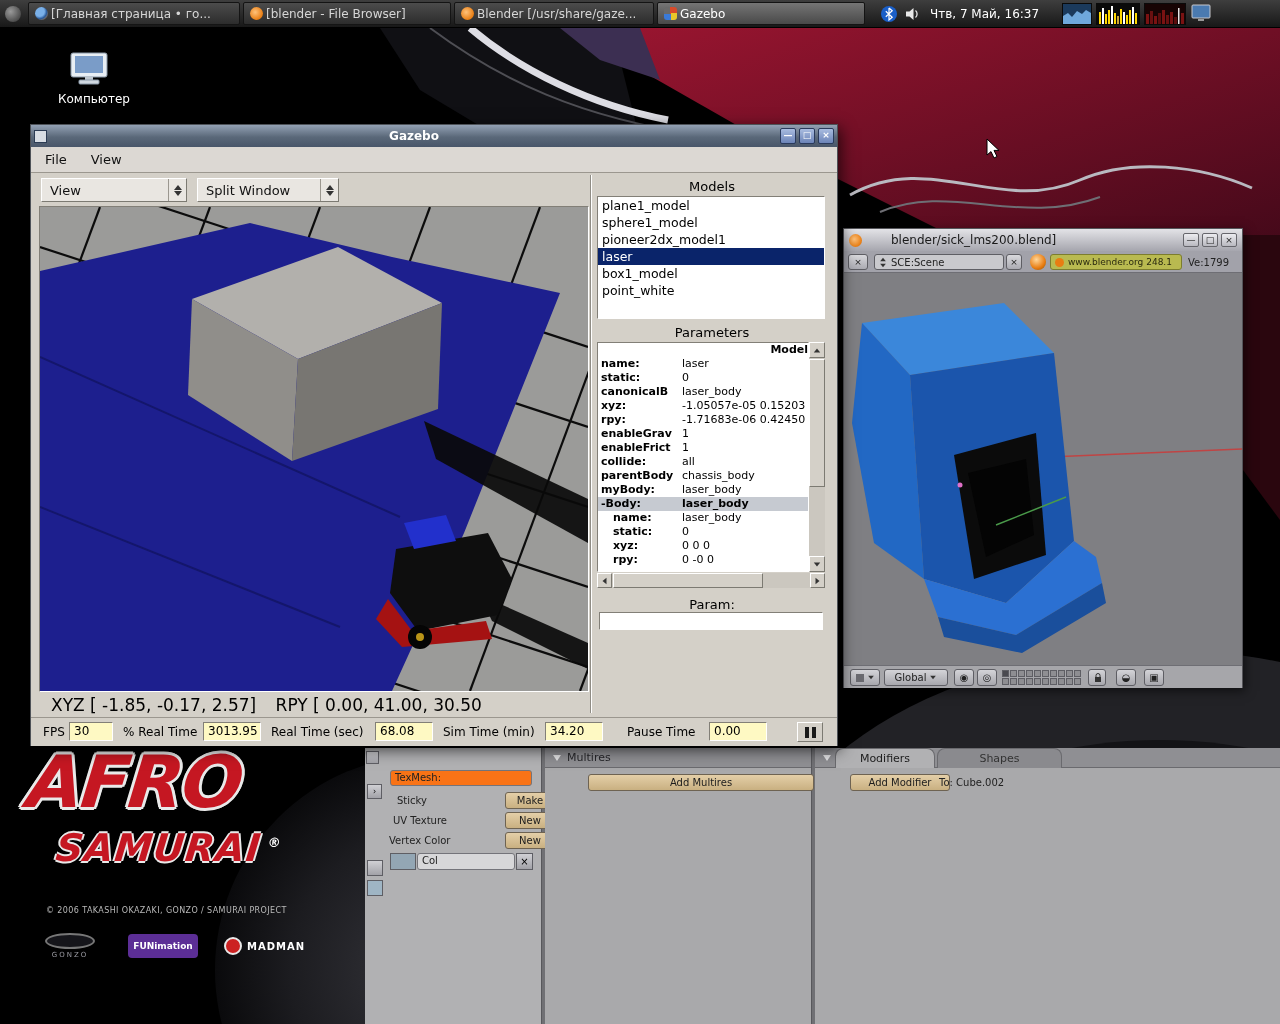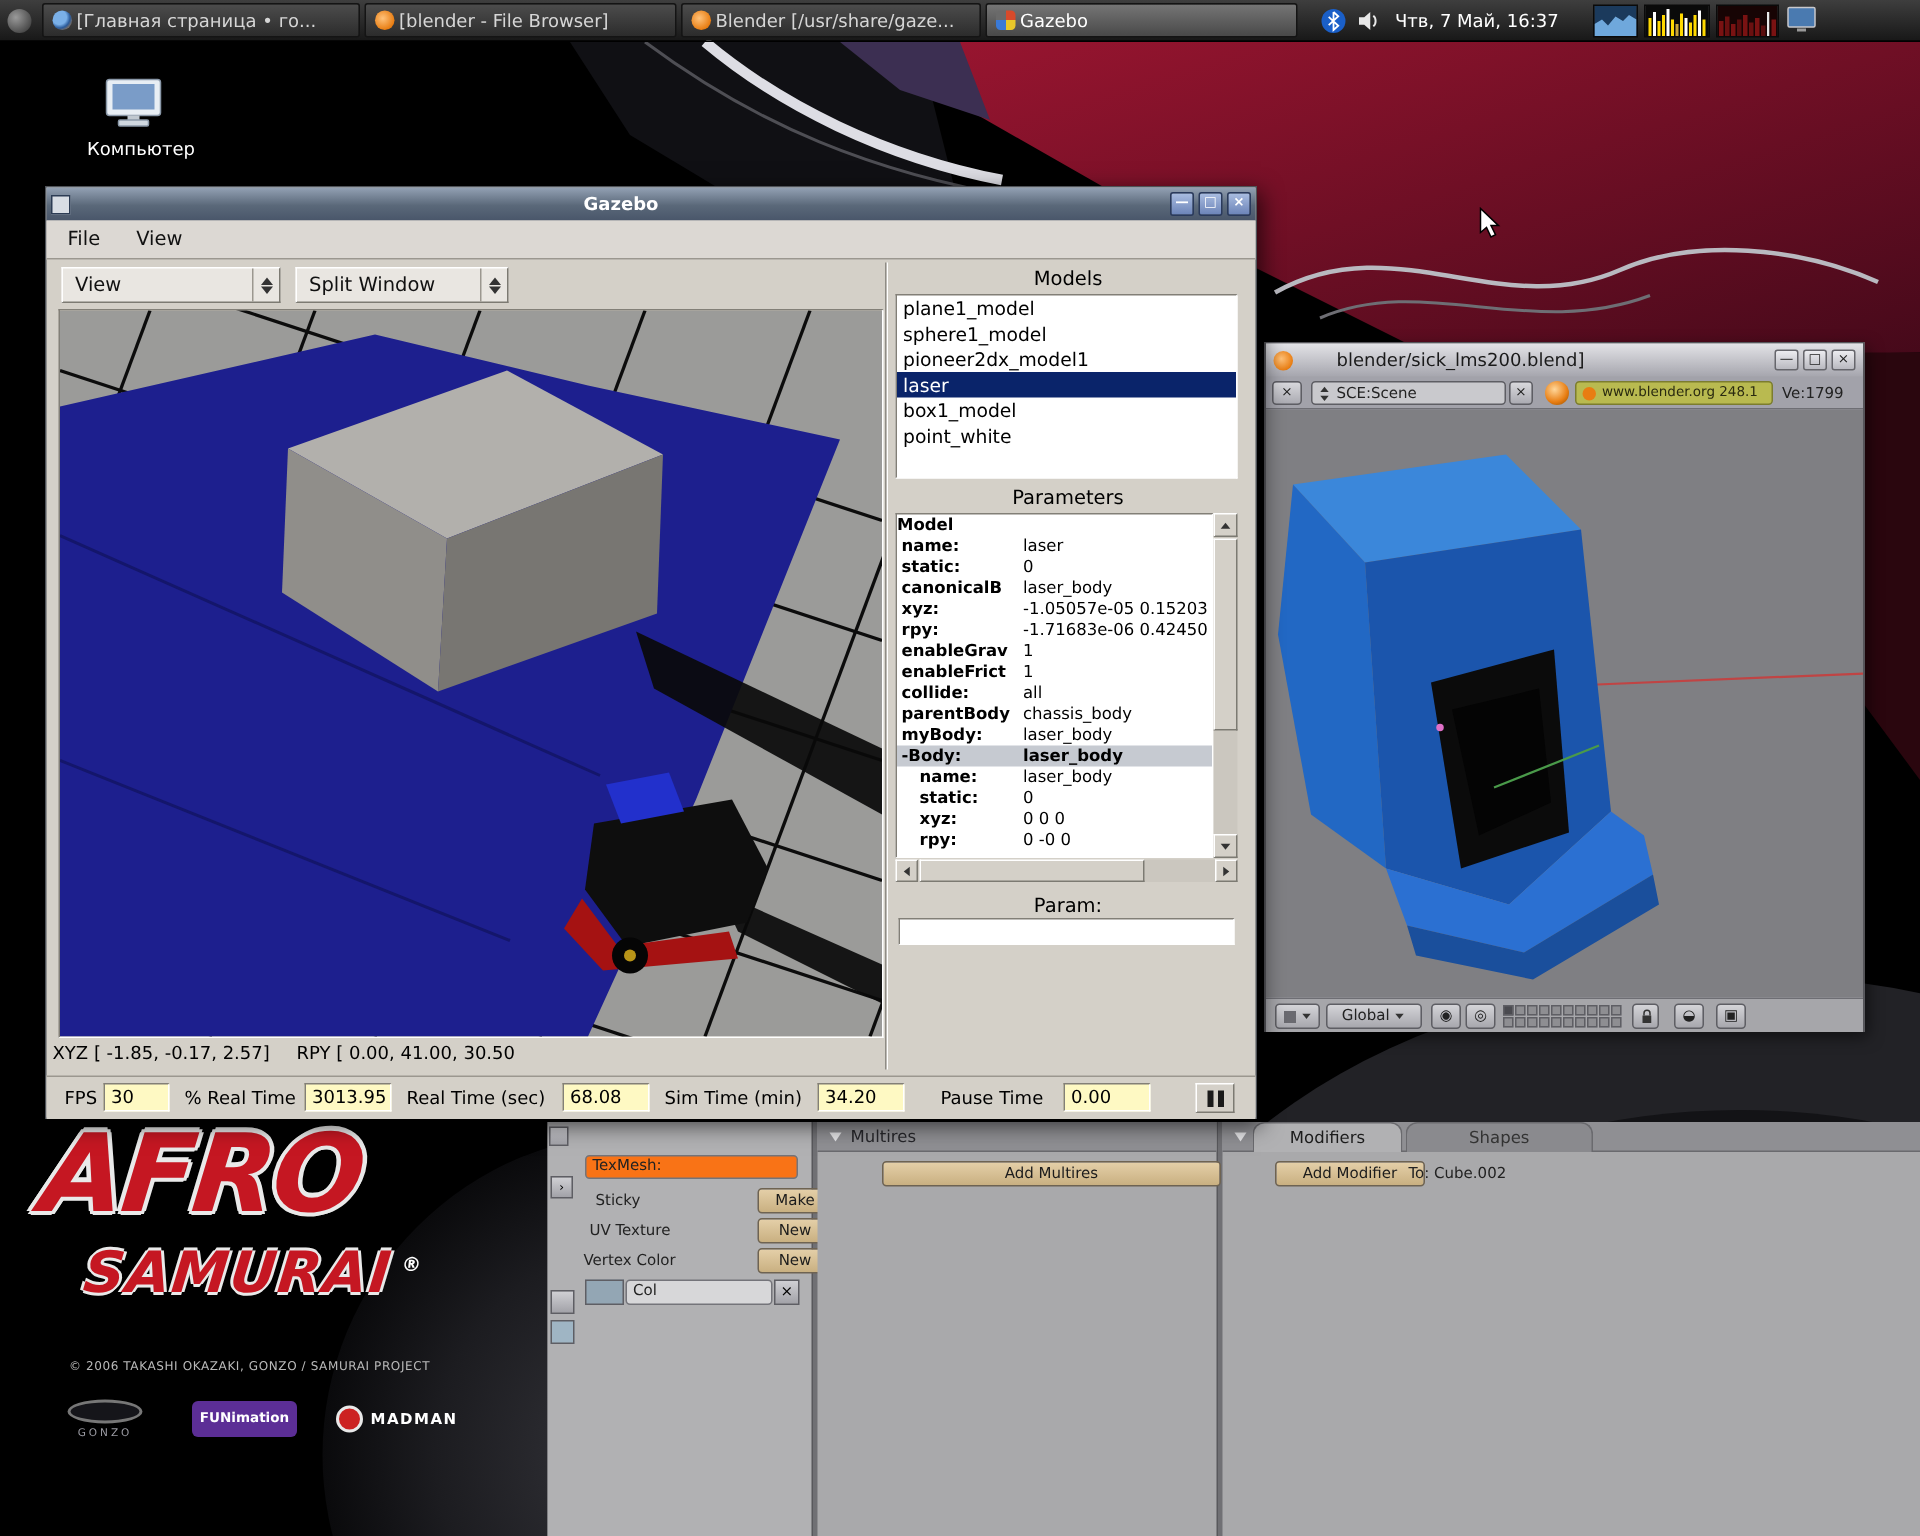--- a/index.html
+++ b/index.html
@@ -63,29 +63,29 @@
   .wbtn { width:16px; height:16px; margin-left:3px; background:linear-gradient(#aebfe0,#68e); background:linear-gradient(#a9bce0,#6c84b8);
     border:1px solid #2a3a5c; border-radius:2px; color:#fff; font-size:9px; line-height:13px; text-align:center; font-weight:bold; }
   .gz-menubar { height:26px; background:#dcd8d3; border-bottom:1px solid #9b978f; display:flex; align-items:center;
     padding:0 14px; gap:24px; font-size:13px; color:#111; }
   .combo { position:absolute; height:24px; background:#e9e6e1; border:1px solid; border-color:#fff #7c7a72 #7c7a72 #fff;
     display:flex; align-items:center; font-size:13px; color:#111; }
   .combo .txt { padding:0 8px; flex:1; white-space:nowrap; overflow:hidden; }
   .combo .arr { width:18px; height:100%; border-left:1px solid #9b978f; display:flex; flex-direction:column;
     align-items:center; justify-content:center; gap:1px; flex:none; }
   .gz-viewwrap { position:absolute; left:8px; top:81px; width:550px; height:486px; border:1px solid; border-color:#827f77 #fff #fff #827f77; }
-  .gz-status { position:absolute; left:4px; top:570px; width:570px; font-size:12px; color:#000; white-space:nowrap; }
+  .gz-status { position:absolute; left:20px; top:570px; width:570px; font-size:17px; color:#000; white-space:nowrap; }
   .gz-h { position:absolute; width:238px; left:562px; text-align:center; font-size:13px; color:#000; }
   .listbox { position:absolute; left:566px; top:71px; width:228px; height:123px; background:#fff;
     border:1px solid; border-color:#827f77 #fff #fff #827f77; font-size:12.5px; color:#000; overflow:hidden; }
   .listbox .item { height:17px; line-height:17px; padding:0 4px; white-space:nowrap; }
   .listbox .item.sel { background:#0a246a; color:#fff; }
   .ptable { position:absolute; left:566px; top:217px; width:212px; height:230px; background:#fff;
     border:1px solid; border-color:#827f77 #fff #fff #827f77; font-size:11px; color:#000; overflow:hidden; }
-  .phead { height:14px; line-height:14px; text-align:left; font-weight:bold; }
+  .phead { height:14px; line-height:14px; text-align:right; font-weight:bold; }
   .prow { display:flex; height:14px; line-height:14px; white-space:nowrap; }
   .prow .k { width:84px; font-weight:bold; padding-left:3px; overflow:hidden; flex:none; }
   .prow .v { flex:1; overflow:hidden; }
   .prow.ind .k { padding-left:15px; }
   .prow.hl { background:#c6cad1; }
   .sbv { position:absolute; left:778px; top:217px; width:16px; height:230px; background:#cbc7bf; }
   .sbh { position:absolute; left:566px; top:448px; width:228px; height:15px; background:#cbc7bf; }
   .sb-btn { position:absolute; background:#d4d0c8; border:1px solid; border-color:#fff #7c7a72 #7c7a72 #fff;
     display:flex; align-items:center; justify-content:center; }
   .sb-thumb { position:absolute; background:#d4d0c8; border:1px solid; border-color:#fff #7c7a72 #7c7a72 #fff; }

